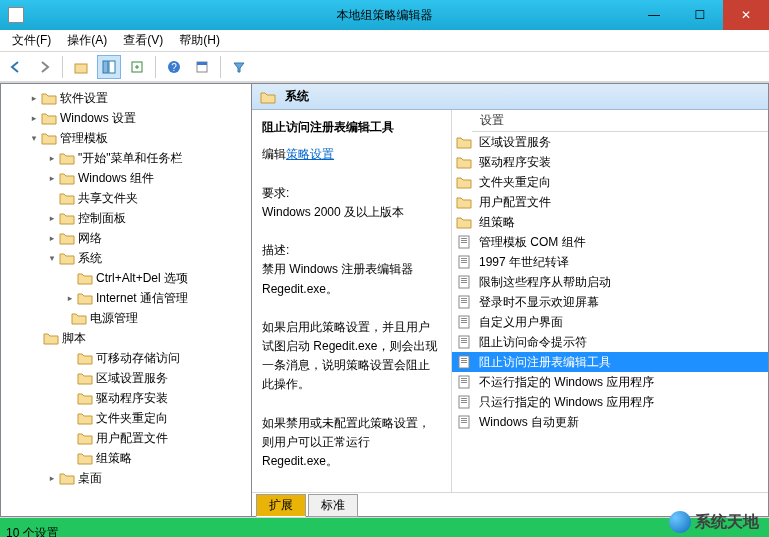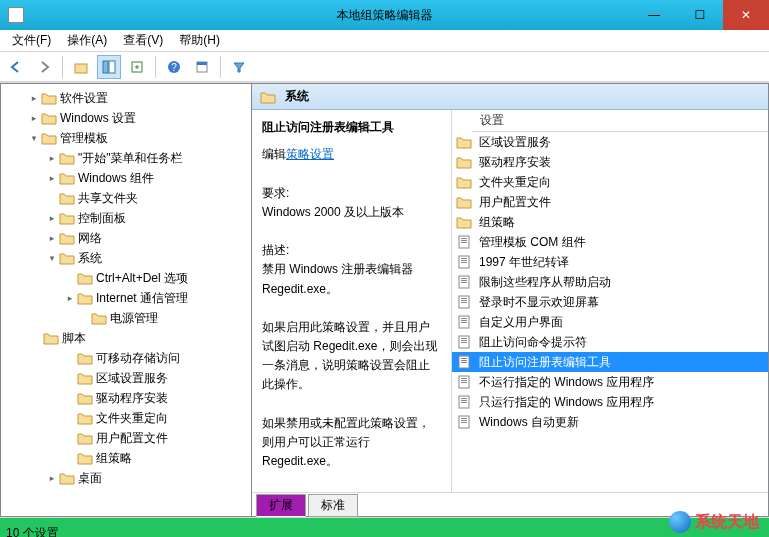--- a/index.html
+++ b/index.html
@@ -26,24 +26,24 @@
 .cat-header{height:26px;background:linear-gradient(#ddecf9,#c7e0f7);display:flex;align-items:center;padding-left:8px;gap:6px;border-bottom:1px solid #a0b8d0;font-weight:bold;}
 .detail-row{flex:1;display:flex;overflow:hidden;}
 .desc-panel{width:200px;padding:8px 10px;border-right:1px solid #d8d8d8;overflow:auto;line-height:1.6;}
 .desc-panel .ptitle{font-weight:bold;margin-bottom:8px;}
 .desc-panel a{color:#0066cc;}
 .list-panel{flex:1;overflow:auto;padding:0;}
 .list-header{height:22px;display:flex;align-items:center;padding-left:8px;border-bottom:1px solid #d8d8d8;background:#fff;color:#333;margin-left:20px;}
 .list-item{height:20px;display:flex;align-items:center;padding-left:4px;gap:4px;cursor:pointer;}
 .list-item.selected{background:#1e90ff;color:#fff;}
 .tabs{height:24px;display:flex;align-items:flex-end;padding-left:4px;border-top:1px solid #d8d8d8;gap:2px;}
-.tab{padding:2px 12px;border:1px solid #a0a0a0;border-bottom:1px solid #fff;background:#a21caf;cursor:pointer;font-size:12px;position:relative;top:1px;}
+.tab{padding:2px 12px;border:1px solid #a0a0a0;border-bottom:1px solid #fff;background:#eab308;cursor:pointer;font-size:12px;position:relative;top:1px;}
 .tab.inactive{background:#f0f0f0;border-bottom:1px solid #a0a0a0;}
 .statusbar{height:32px;border-top:1px solid #d8d8d8;display:flex;align-items:center;padding-left:6px;background:#22c55e;font-size:12px;}
-.watermark{position:absolute;right:10px;bottom:4px;display:flex;align-items:center;gap:4px;font-size:16px;color:#ef4444;font-weight:bold;}
+.watermark{position:absolute;right:10px;bottom:4px;display:flex;align-items:center;gap:4px;font-size:16px;color:#404040;font-weight:bold;}
 .watermark .globe{width:22px;height:22px;border-radius:50%;background:radial-gradient(circle at 30% 30%,#6ec6ff,#0a6ebd);}
 svg{display:block;}
 </style>
 </head>
 <body>
 
 <div class="titlebar">
   <div class="icon-app"></div>
   <div class="title">本地组策略编辑器</div>
   <div class="win-controls">
@@ -204,21 +204,21 @@
       </div>
       <div class="tree-item" style="padding-left: 62px;">
         <span class="exp">▸</span>
         <span class="fico folder">
           <svg width="16" height="14">
             <path d="M1 3 L5 3 L7 5 L15 5 L15 13 L1 13 Z" fill="#f7dd9a" stroke="#c79a3a"></path>
           </svg>
         </span>
         <span>Internet 通信管理</span>
       </div>
-      <div class="tree-item" style="padding-left: 76px;">
+      <div class="tree-item" style="padding-left: 56px;">
         <span class="exp"></span>
         <span class="fico folder">
           <svg width="16" height="14">
             <path d="M1 3 L5 3 L7 5 L15 5 L15 13 L1 13 Z" fill="#f7dd9a" stroke="#c79a3a"></path>
           </svg>
         </span>
         <span>电源管理</span>
       </div>
       <div class="tree-item" style="padding-left: 28px;">
         <span class="exp"></span>

